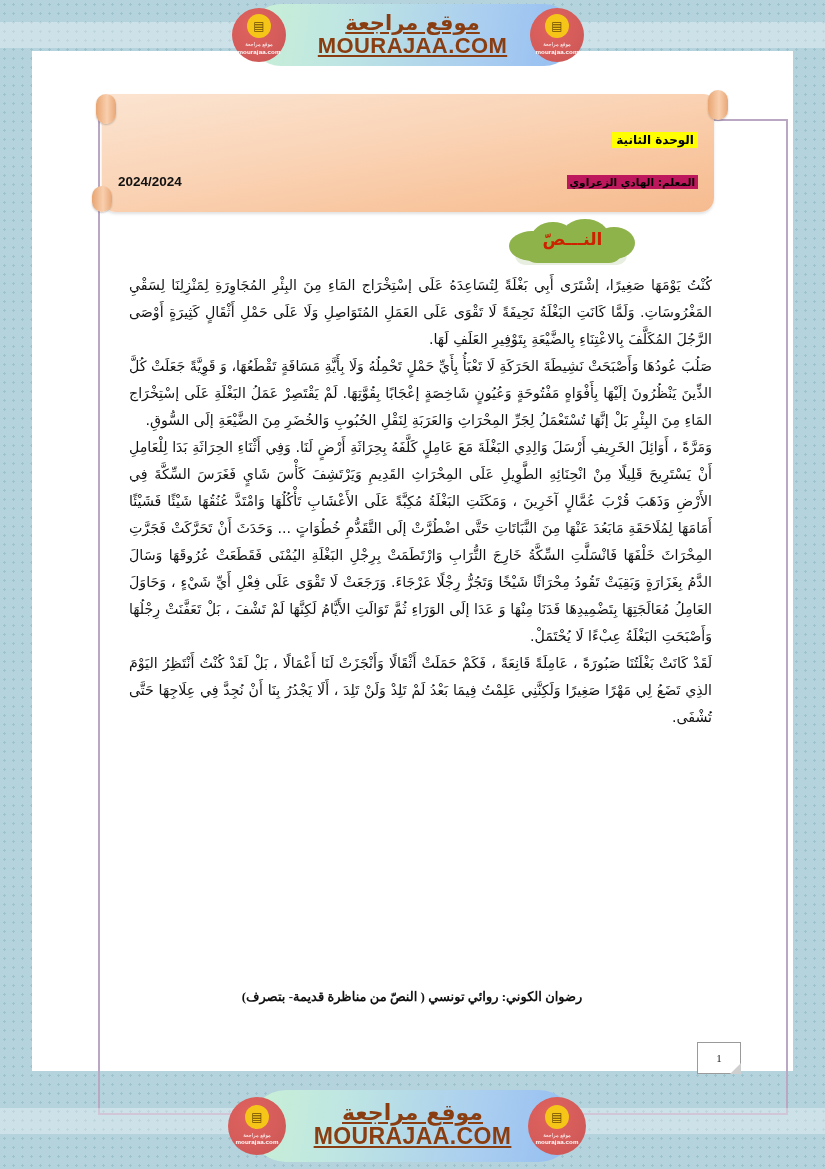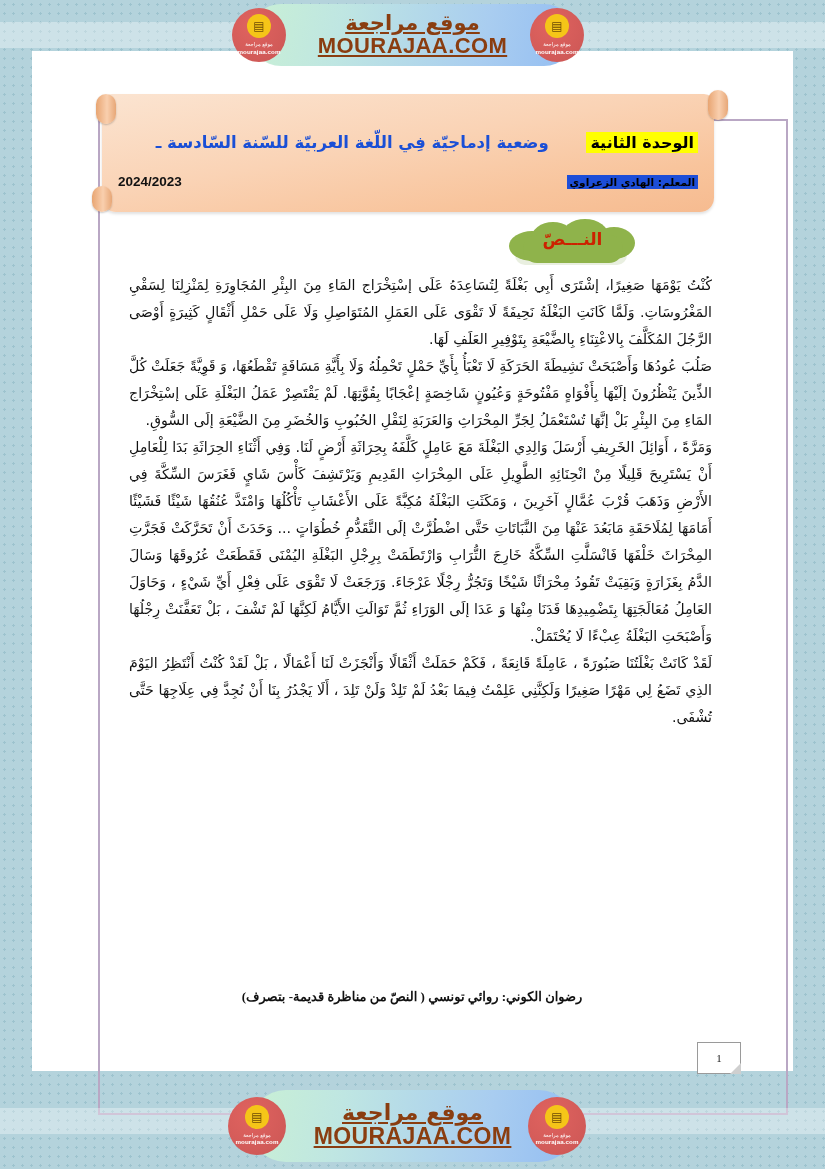--- a/index.html
+++ b/index.html
@@ -74,31 +74,31 @@
   .curl{
     position:absolute;width:20px;height:30px;border-radius:10px;
     background:linear-gradient(90deg,#e8a572,#f9cfae 55%,#e7a777);
     box-shadow:0 1px 2px rgba(0,0,0,.22);
   }
   .curl.tl{left:8px;top:8px;}
   .curl.tr{left:620px;top:4px;}
   .curl.bl{left:4px;top:100px;height:26px;}
   .title-row{position:absolute;left:30px;top:46px;width:580px;display:flex;align-items:center;}
   .unit-badge{
-    background:#ffff00;color:#000;font-weight:bold;font-size:16px;padding:1px 4px;
+    background:#ffff00;color:#000;font-weight:bold;font-size:12px;padding:1px 4px;
     white-space:nowrap;font-family:"DejaVu Sans",sans-serif;
   }
   .main-title{
     flex:1;text-align:center;color:#1a4fd6;font-weight:bold;font-size:16.5px;
     white-space:nowrap;font-family:"DejaVu Sans",sans-serif;
   }
   .meta-row{position:absolute;left:30px;top:88px;width:580px;display:flex;align-items:center;justify-content:space-between;}
   .year{font-weight:bold;font-size:13.5px;color:#111;font-family:"Liberation Sans",sans-serif;direction:ltr;}
   .teacher{
-    background:#1d4ed8;color:#000;font-weight:bold;font-size:10.5px;padding:1px 3px;
+    background:#be185d;color:#000;font-weight:bold;font-size:10.5px;padding:1px 3px;
     white-space:nowrap;font-family:"DejaVu Sans",sans-serif;
   }
 
   
   .cloud{position:absolute;left:505px;top:219px;width:135px;height:46px;}
   .cloud .lobe{position:absolute;background:#8fb34b;border-radius:50%;}
   .cloud .l1{left:4px;top:12px;width:46px;height:30px;}
   .cloud .l2{left:26px;top:3px;width:44px;height:34px;}
   .cloud .l3{left:56px;top:0px;width:48px;height:36px;}
   .cloud .l4{left:88px;top:8px;width:42px;height:32px;}
@@ -167,26 +167,25 @@
 </div>
 
 <div class="scroll-wrap">
   <div class="scroll-body"></div>
   <div class="curl tl"></div>
   <div class="curl tr"></div>
   <div class="curl bl"></div>
 
   <div class="title-row">
     <span class="unit-badge">الوحدة الثانية</span>
-    <span class="main-title">وضعية إدماجيّة فِي اللّغة العربيّة للسّنة السّادسة ـ</span>
   </div>
 
   <div class="meta-row">
     <span class="teacher">المعلم: الهادي الزعراوي</span>
-    <span class="year">2024/2023</span>
+    <span class="year">2024/2024</span>
   </div>
 </div>
 
 <div class="cloud">
   <div class="lobe shade"></div>
   <div class="lobe l1"></div>
   <div class="lobe l2"></div>
   <div class="lobe l3"></div>
   <div class="lobe l4"></div>
   <div class="lobe l5"></div>

